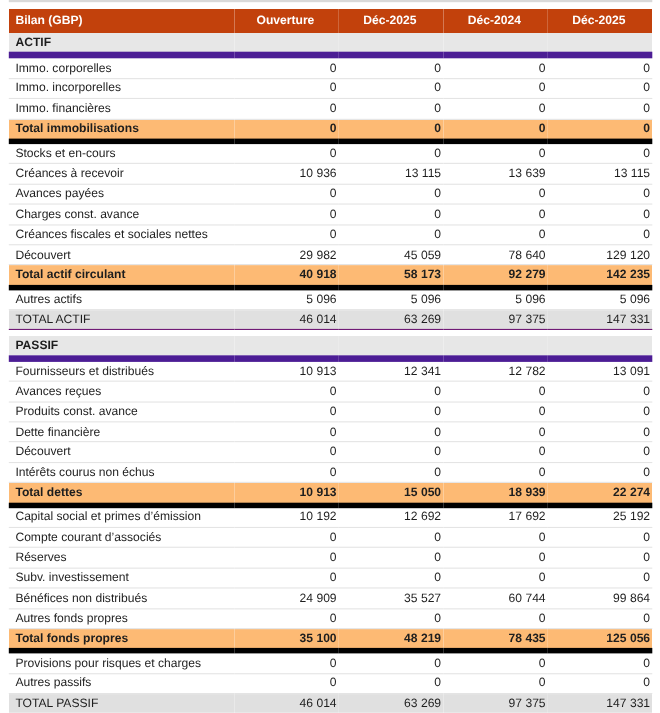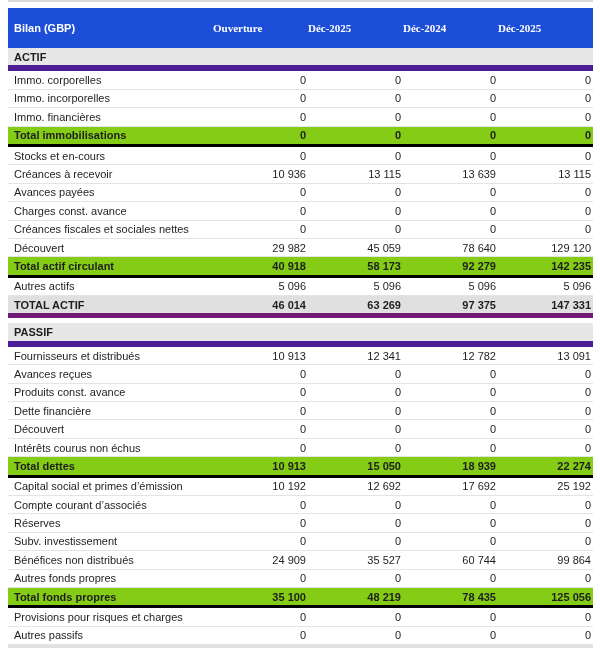--- a/index.html
+++ b/index.html
@@ -26,37 +26,36 @@
   table.bilan {
     position: absolute;
     top: 8px;
     left: 8px;
     width: 585px;
     border-collapse: collapse;
     table-layout: fixed;
     font-size: 11px;
   }
   thead th {
-    background: #1d4ed8;
+    background: #c2410c;
     color: #ffffff;
     font-weight: bold;
-    height: 40px;
+    height: 22px;
     font-size: 11px;
     padding: 0;
     white-space: nowrap;
     overflow: hidden;
   }
   th.label-col {
     text-align: left;
     padding-left: 6px;
   }
   th.num-col {
-    text-align: left;
+    text-align: center;
     padding-right: 2px;
-    font-family: Liberation Serif, serif;
   }
   td {
     height: 17.4px;
     padding: 0;
     white-space: nowrap;
     overflow: hidden;
     vertical-align: middle;
   }
   td.label {
     text-align: left;
@@ -69,30 +68,30 @@
   tr.data td {
     background: #ffffff;
     border-bottom: 1px solid #e4e4e4;
   }
   tr.section td {
     background: #e7e7e7;
     font-weight: bold;
     border-bottom: 6px solid #4c1d95;
   }
   tr.subtotal td {
-    background: #84cc16;
+    background: #fdba74;
     font-weight: bold;
     border-top: 1px solid #9e9e9e;
-    border-bottom: 3px solid #000000;
+    border-bottom: 5px solid #000000;
   }
   tr.total td {
     background: #e0e0e0;
-    font-weight: bold;
+    font-weight: normal;
     border-top: 1px solid #9e9e9e;
-    border-bottom: 5px solid #701a75;
+    border-bottom: 1px solid #701a75;
   }
   tr.spacer td {
     background: #ffffff;
     height: 5px;
     border: none;
   }
 </style>
 </head>
 <body>
 

